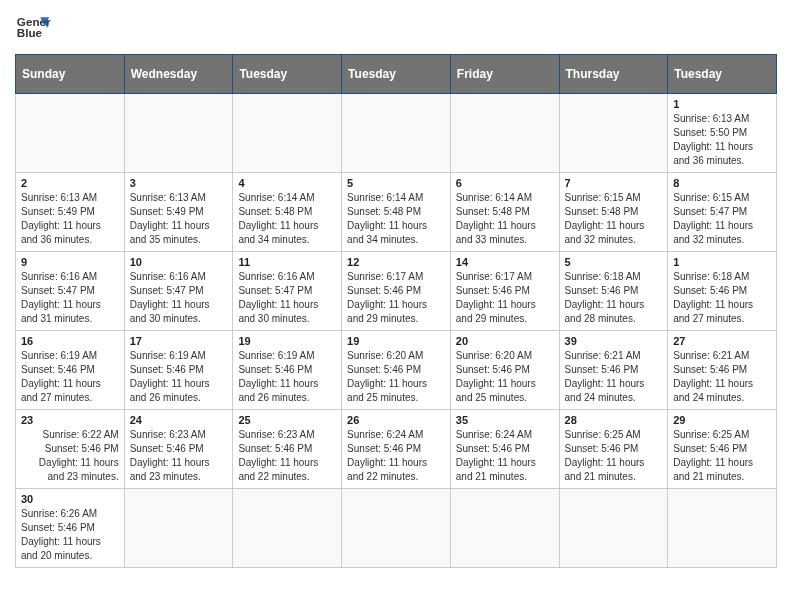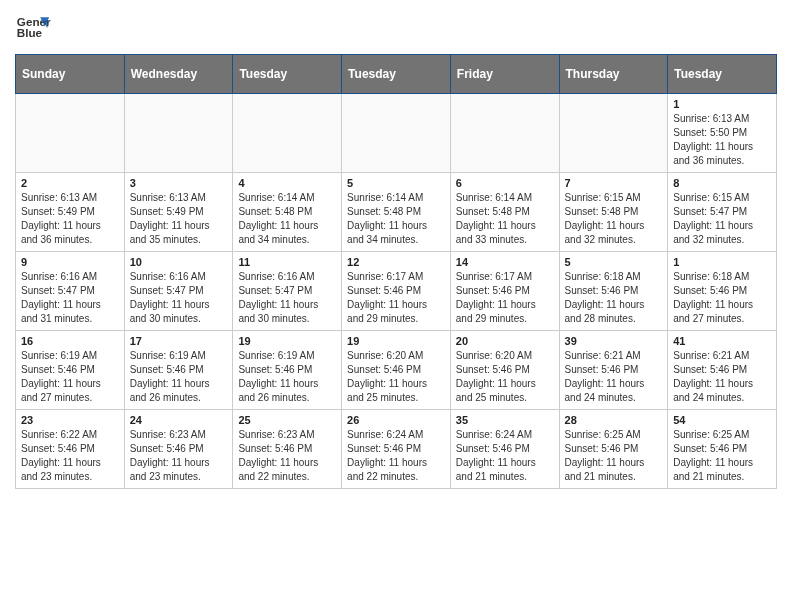--- a/index.html
+++ b/index.html
@@ -260,31 +260,31 @@
 and 25 minutes.</div>
         </td>
         <td>
           <span class="day-number">39</span>
           <div class="cell-info" style="white-space: pre-line;">Sunrise: 6:21 AM
 Sunset: 5:46 PM
 Daylight: 11 hours
 and 24 minutes.</div>
         </td>
         <td>
-          <span class="day-number">41</span>
+          <span class="day-number">27</span>
           <div class="cell-info" style="white-space: pre-line;">Sunrise: 6:21 AM
 Sunset: 5:46 PM
 Daylight: 11 hours
 and 24 minutes.</div>
         </td>
       </tr>
       <tr>
         <td>
           <span class="day-number">23</span>
-          <div class="cell-info" style="white-space: pre-line;">Sunrise: 6:22 AM
+          <div class="cell-info" style="white-space: pre-line; text-align: right;">Sunrise: 6:22 AM
 Sunset: 5:46 PM
 Daylight: 11 hours
 and 23 minutes.</div>
         </td>
         <td>
           <span class="day-number">24</span>
           <div class="cell-info" style="white-space: pre-line;">Sunrise: 6:23 AM
 Sunset: 5:46 PM
 Daylight: 11 hours
 and 23 minutes.</div>
@@ -311,21 +311,36 @@
 and 21 minutes.</div>
         </td>
         <td>
           <span class="day-number">28</span>
           <div class="cell-info" style="white-space: pre-line;">Sunrise: 6:25 AM
 Sunset: 5:46 PM
 Daylight: 11 hours
 and 21 minutes.</div>
         </td>
         <td>
-          <span class="day-number">54</span>
+          <span class="day-number">29</span>
           <div class="cell-info" style="white-space: pre-line;">Sunrise: 6:25 AM
 Sunset: 5:46 PM
 Daylight: 11 hours
 and 21 minutes.</div>
         </td>
+      </tr>
+      <tr>
+        <td>
+          <span class="day-number">30</span>
+          <div class="cell-info" style="white-space: pre-line;">Sunrise: 6:26 AM
+Sunset: 5:46 PM
+Daylight: 11 hours
+and 20 minutes.</div>
+        </td>
+        <td class="empty"></td>
+        <td class="empty"></td>
+        <td class="empty"></td>
+        <td class="empty"></td>
+        <td class="empty"></td>
+        <td class="empty"></td>
       </tr>
     </tbody>
 </table>
 
 </body></html>

